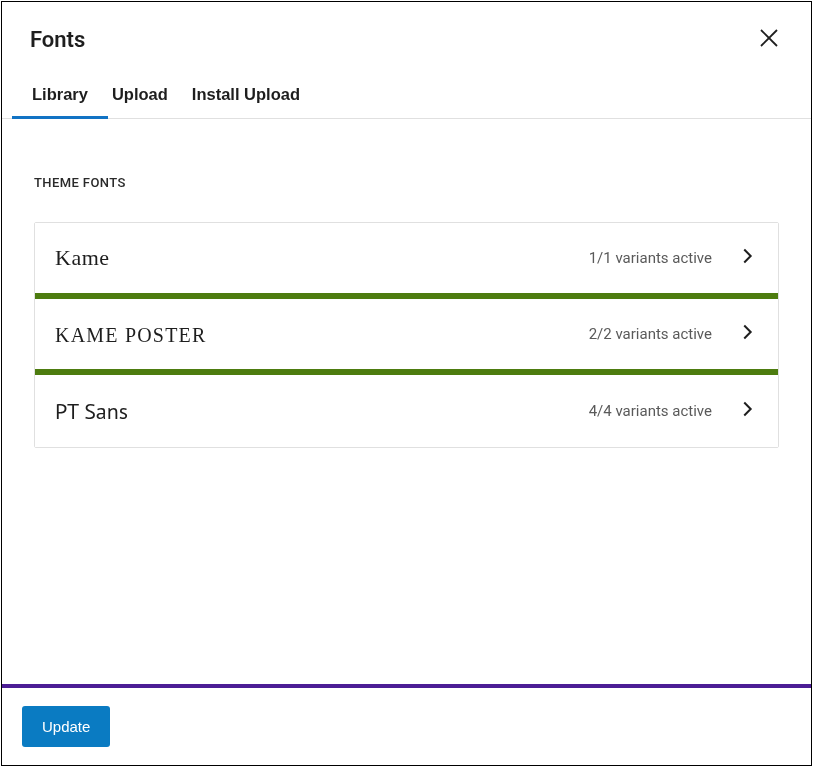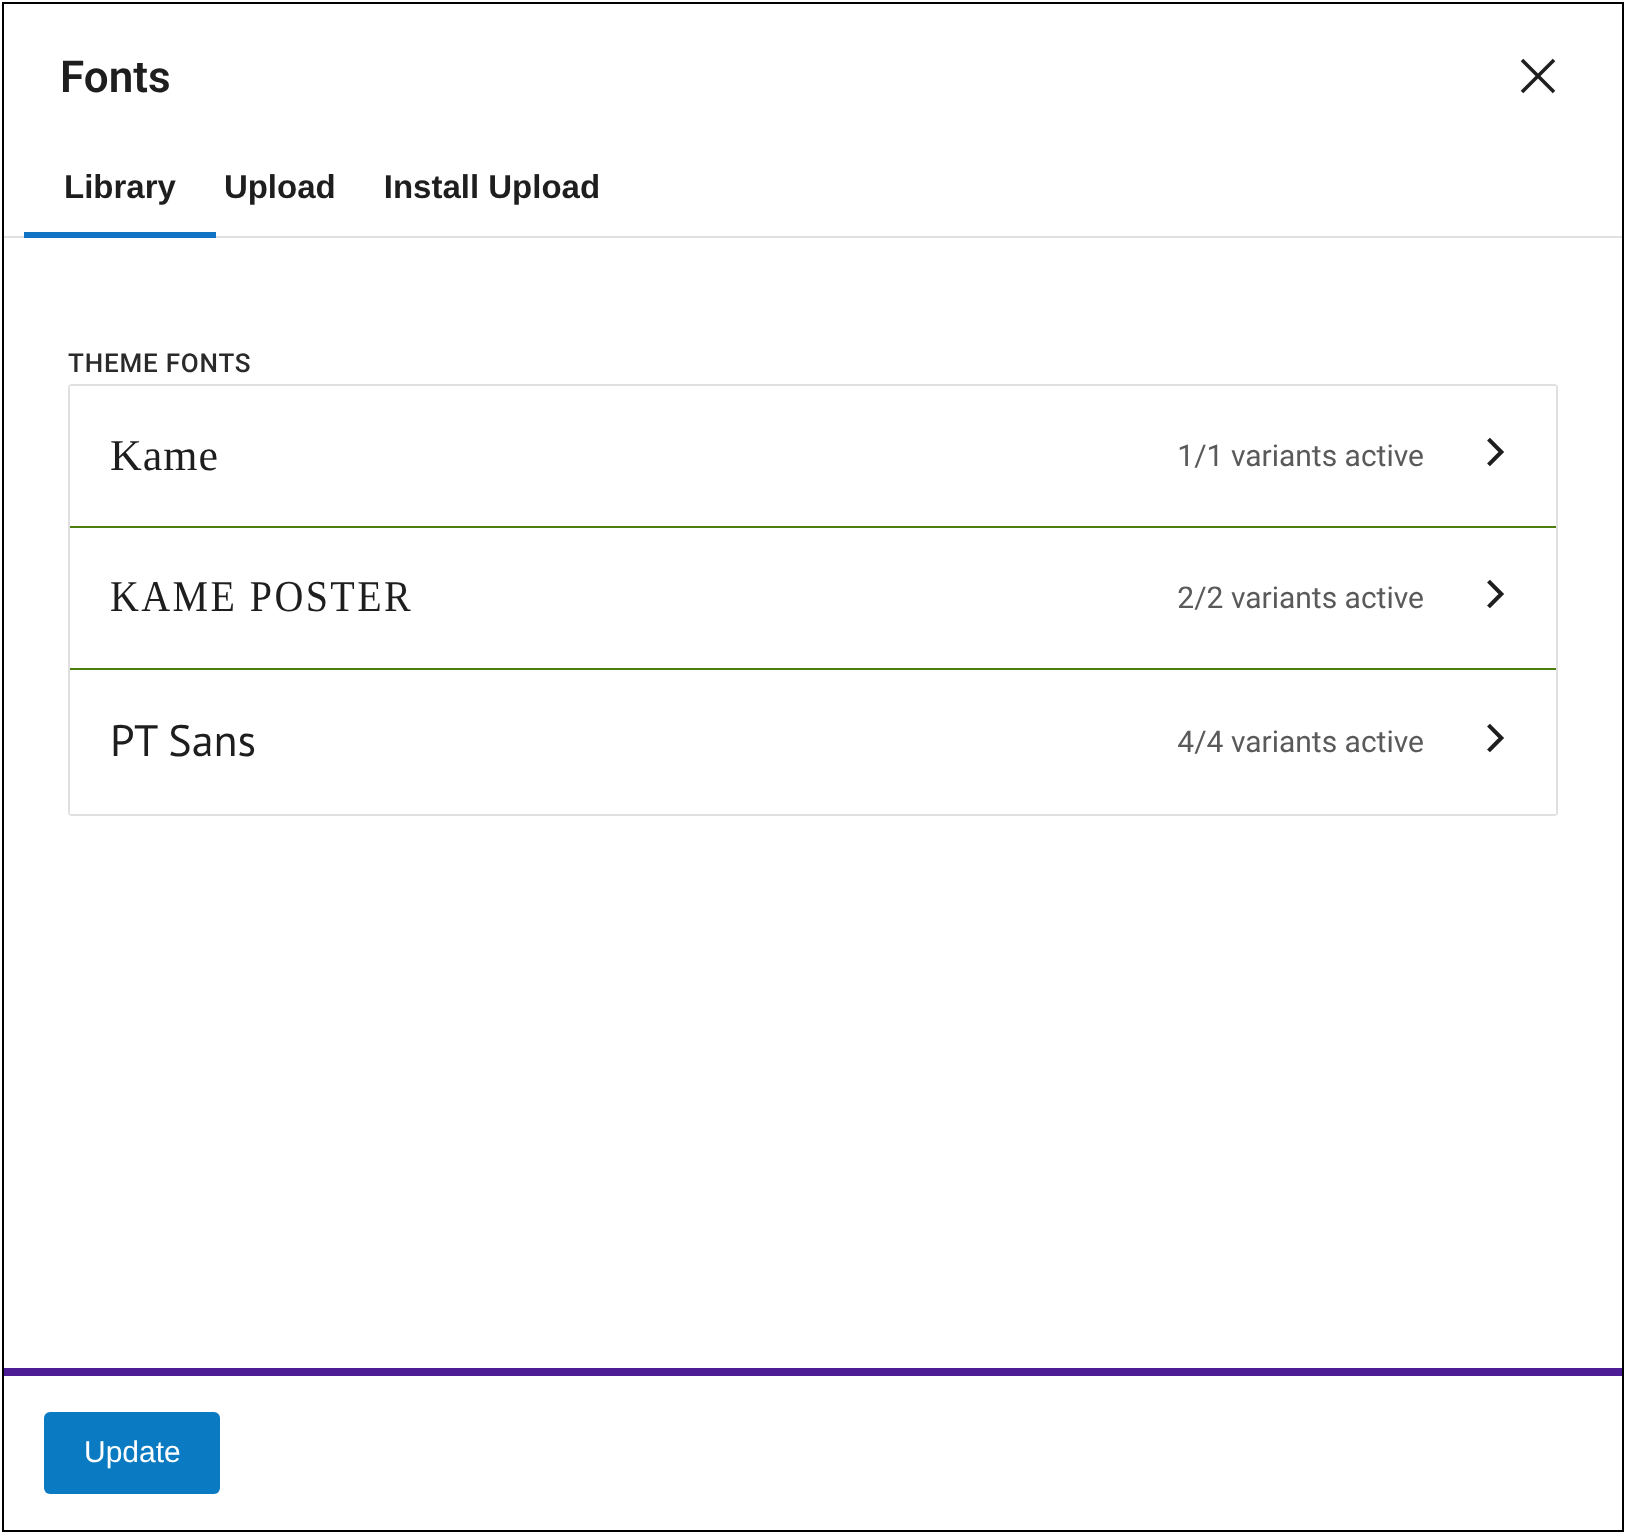--- a/index.html
+++ b/index.html
@@ -67,32 +67,32 @@
   .content {
     flex: 1;
     padding: 56px 32px 0 32px;
     overflow: auto;
   }
   .section-label {
     font-size: 13px;
     letter-spacing: 0.4px;
     font-weight: 500;
     color: #2a2a2a;
-    margin-bottom: 2px;
+    margin-bottom: 32px;
   }
   .font-list {
     border: 1px solid #e0e0e0;
     border-radius: 2px;
   }
   .font-row {
     display: flex;
     align-items: center;
     justify-content: space-between;
     padding: 22px 20px;
-    border-bottom: 1px solid #4d7c0f;
+    border-bottom: 6px solid #4d7c0f;
     cursor: pointer;
     background: #fff;
   }
   .font-row:last-child { border-bottom: none; text-align: center; }
   .font-name {
     font-size: 22px;
     font-weight: 400;
     color: #1e1e1e;
   }
   .font-row-right {

